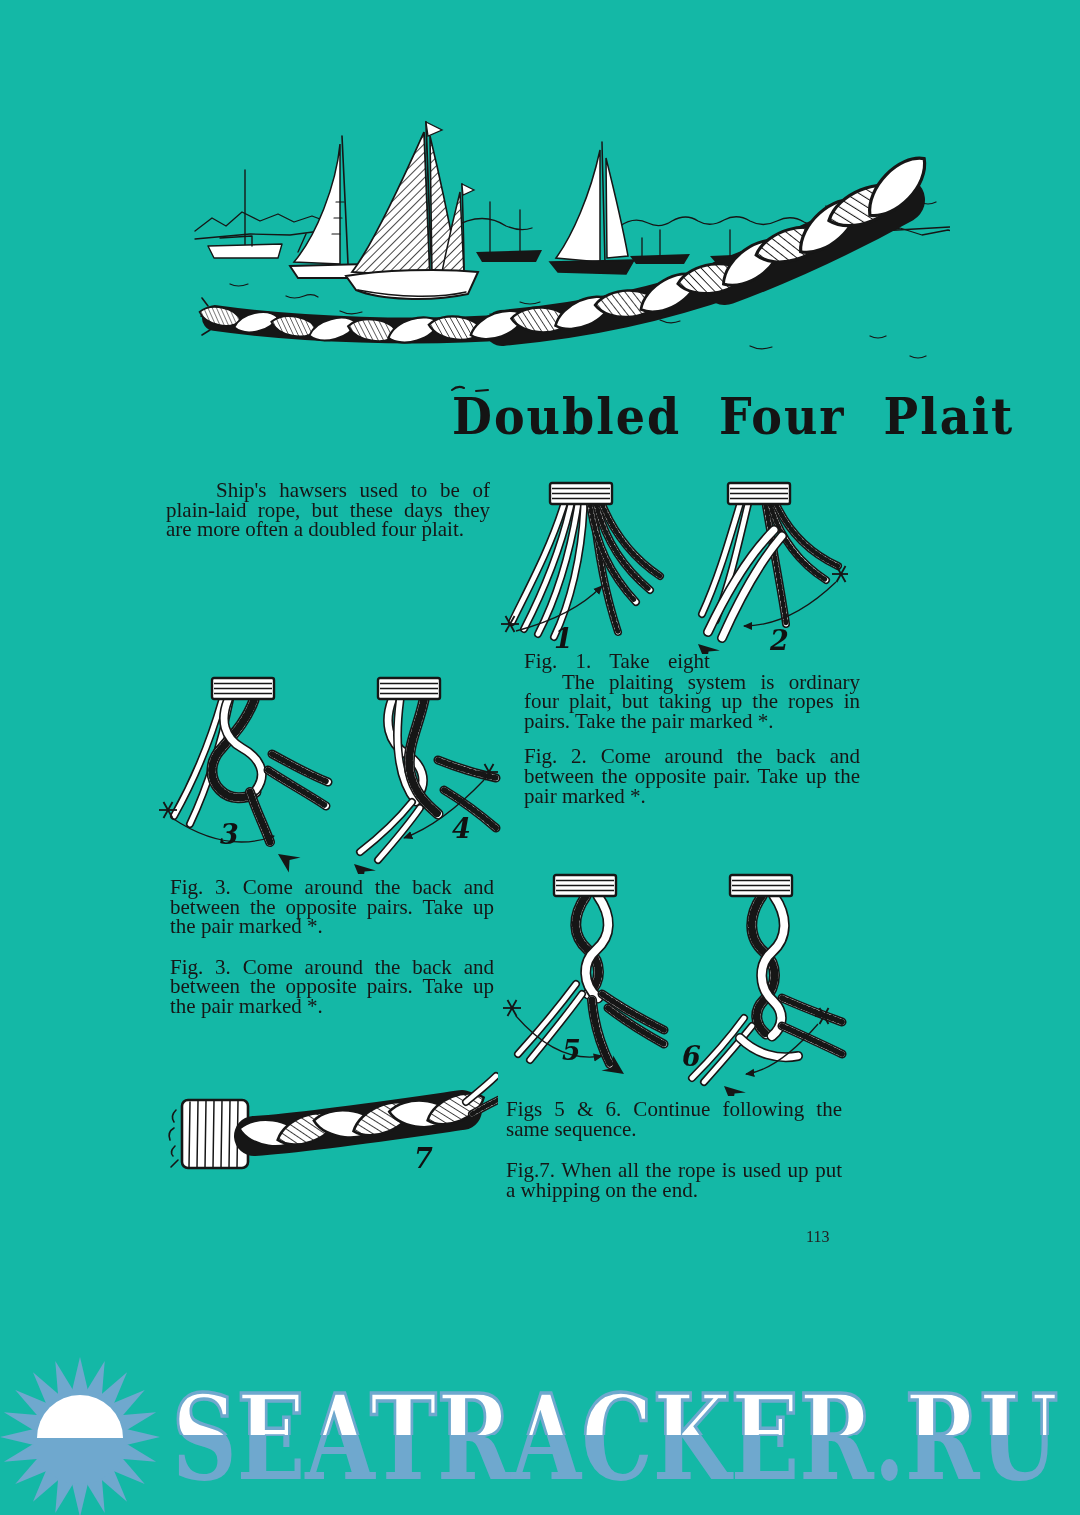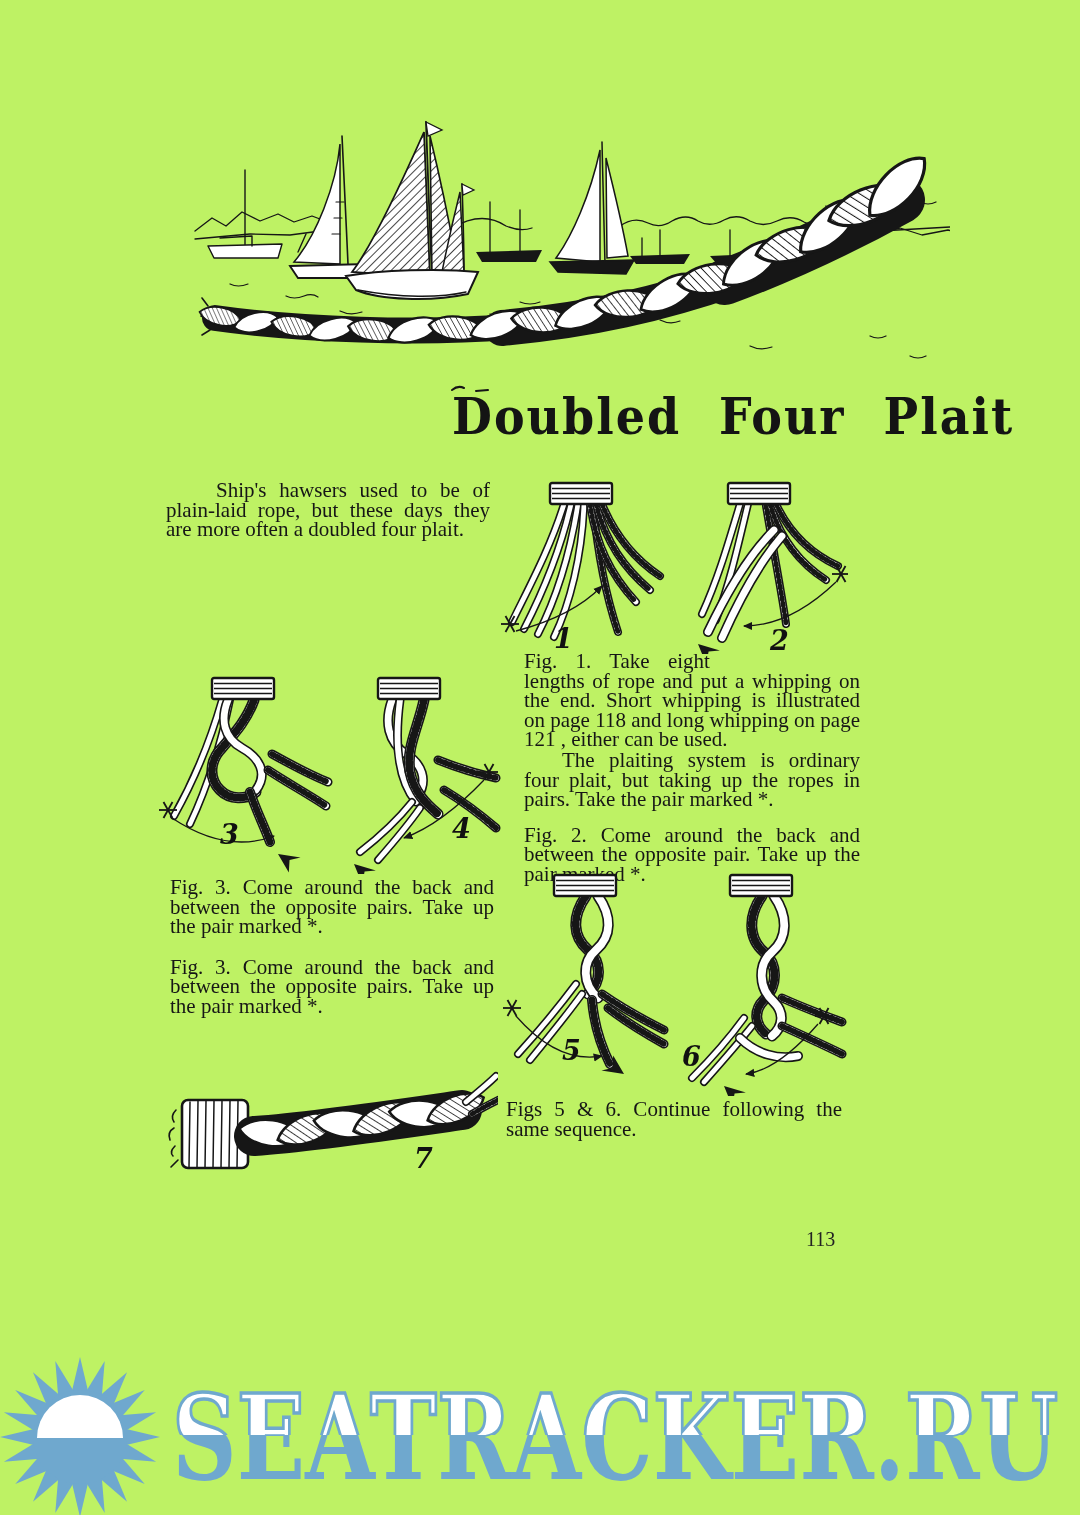--- a/index.html
+++ b/index.html
@@ -1,26 +1,26 @@
 <!DOCTYPE html>
 <html><head>
 <meta charset="utf-8">
 <style>
   html,body{margin:0;padding:0;background:#ffffff;}
-  #page{position:relative;width:1080px;height:1515px;background:#bef264;overflow:hidden;
+  #page{position:relative;width:1080px;height:1515px;background:#14b8a6;overflow:hidden;
         font-family:"Liberation Serif",serif;color:#151515;}
   .abs{position:absolute;}
   .body-text{font-size:21px;line-height:19.6px;text-align:justify;color:#161616;}
   .body-text p{margin:0;}
   .indent1{text-indent:50px;}
   .indent2{text-indent:38px;}
   .wide{word-spacing:13px;}
   #title{font-family:"DejaVu Serif",serif;font-size:46px;font-weight:600;letter-spacing:2px;
          word-spacing:20px;color:#141414;transform:scaleY(1.08);white-space:nowrap;}
-  #pagenum{font-size:20px;color:#222;}
+  #pagenum{font-size:16px;color:#222;}
   svg{display:block;}
   svg .ink{stroke:#161616;fill:none;stroke-linecap:round;stroke-linejoin:round;}
   .fig-num{font-family:"DejaVu Serif",serif;font-style:italic;font-weight:600;font-size:27px;fill:#111;}
   .guide{stroke:#161616;stroke-width:1.3;fill:none;}
 </style>
 </head>
 <body>
 
 <div id="page">
 
@@ -211,21 +211,20 @@
       <use href="#whip" x="50" y="9"></use>
       <use href="#ast" transform="translate(163,100)"></use>
       <path class="guide" marker-end="url(#ah)" d="M158,108 Q112,152 66,152"></path>
       <use href="#barrow" transform="translate(20,170) rotate(40)"></use>
       <text class="fig-num" x="92" y="176">2</text>
     </g>
   </svg>
 
   <div class="abs body-text" style="left:524px;top:652px;width:336px">
     <p class="wide">Fig. 1. Take eight</p>
-    <p>lengths of rope and put a whipping on the end. Short whipping is illustrated on page 118 and long whipping on page 121 , either can be used.</p>
     <p class="indent2" style="margin-top:1px">The plaiting system is ordinary four plait, but taking up the ropes in pairs. Take the pair marked *.</p>
     <p style="margin-top:16px">Fig. 2. Come around the back and between the opposite pair. Take up the pair marked *.</p>
   </div>
 
   <svg class="abs" style="left:156px;top:662px" width="345" height="212" viewBox="0 0 345 212">
     <g>
       <path class="strand" d="M66,38 C54,80 36,122 18,154" stroke="#161616" stroke-width="8" fill="none" stroke-linecap="round"></path>
         <path d="M66,38 C54,80 36,122 18,154" stroke="#ffffff" stroke-width="4.8" fill="none" stroke-linecap="round"></path>
       <path class="strand" d="M74,38 C64,86 50,128 34,162" stroke="#161616" stroke-width="8" fill="none" stroke-linecap="round"></path>
         <path d="M74,38 C64,86 50,128 34,162" stroke="#ffffff" stroke-width="4.8" fill="none" stroke-linecap="round"></path>
@@ -354,20 +353,21 @@
         <path d="M304,40 C316,30 326,22 334,14" stroke="#ffffff" stroke-width="4.8" fill="none" stroke-linecap="round"></path>
       <path class="strand hatched" d="M310,52 C320,46 328,42 336,38" stroke="#161616" stroke-width="8" fill="none" stroke-linecap="round"></path>
         <path d="M310,52 C320,46 328,42 336,38" stroke="#ffffff" stroke-width="4.8" fill="none" stroke-linecap="round"></path>
         <path d="M310,52 C320,46 328,42 336,38" stroke="#161616" stroke-width="4.8" fill="none" stroke-linecap="round" stroke-dasharray="2.4 3.4"></path>
     </g>
     <text class="fig-num" x="252" y="106">7</text>
   </svg>
 
   <div class="abs body-text" style="left:506px;top:1100px;width:336px">
     <p>Figs 5 &amp; 6. Continue following the same sequence.</p>
+    <p style="margin-top:22px">Fig.7. When all the rope is used up put a whipping on the end.</p>
   </div>
 
   <div id="pagenum" class="abs" style="left:806px;top:1228px">113</div>
 
   <svg class="abs" style="left:0;top:1350px" width="1080" height="165" viewBox="0 0 1080 165">
     <defs>
       <clipPath id="wmTop">
           <rect x="0" y="0" width="1080" height="85"></rect>
         </clipPath>
       <clipPath id="wmBot">

